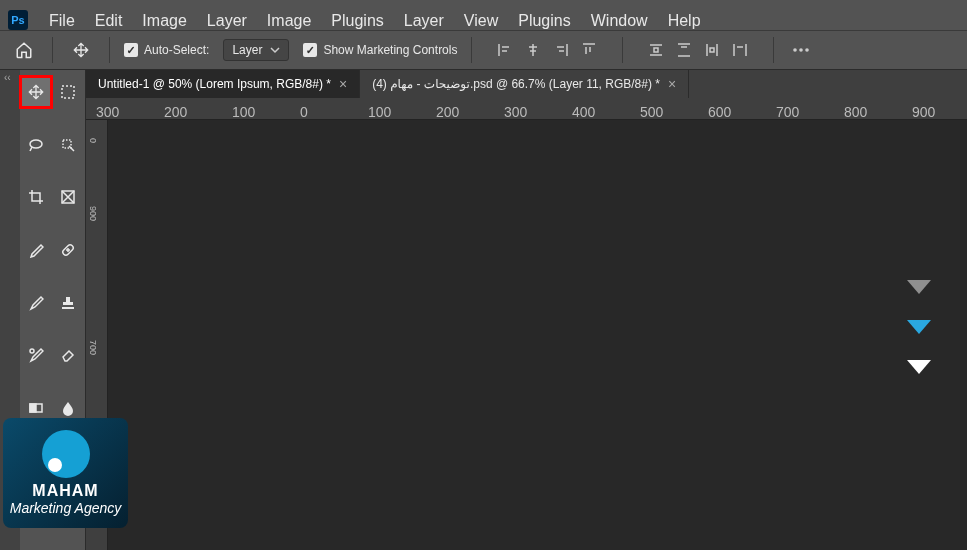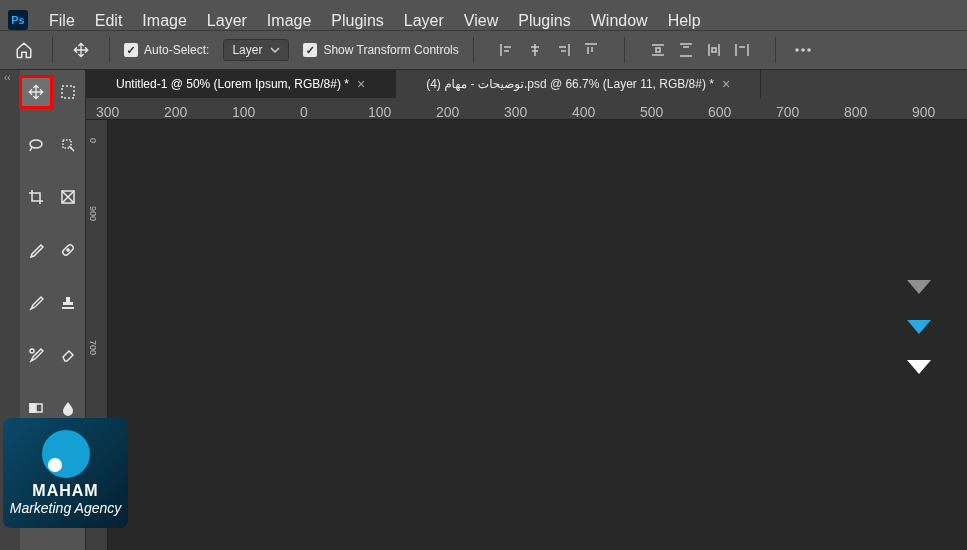--- a/index.html
+++ b/index.html
@@ -20,21 +20,21 @@
 
 .workspace { display:flex; height: calc(550px - 70px); }
 .left-sidebar { width:20px; background:#424242; position:relative;}
 .left-sidebar .collapse { position:absolute;top:2px;left:4px;font-size:10px;color:#aaa;}
 .toolbox { width:66px; background:#535353; display:flex; flex-wrap:wrap; padding-top:6px; border-right:1px solid #2b2b2b; position:relative;}
 .tbtn { width:32px;height:32px;display:flex;align-items:center;justify-content:center;position:relative;}
 .tbtn.hl { outline:3px solid #ff0000; outline-offset:-2px; background:#707070;}
 
 .doc-area { flex:1; display:flex; flex-direction:column; background:#282828; }
 .tabs { height:28px; background:#3f3f3f; display:flex; align-items:stretch; }
-.tab { padding:0 30px; display:flex; align-items:center; gap:8px; font-size:12px; border-right:1px solid #2b2b2b;}
+.tab { padding:0 12px; display:flex; align-items:center; gap:8px; font-size:12px; border-right:1px solid #2b2b2b;}
 .tab.active { background:#282828; color:#fff;}
 .tab .close { font-size:14px; color:#aaa;}
 .ruler-h { height:22px; background:#3f3f3f; border-bottom:1px solid #222; display:flex; font-size:14px; color:#bbb; position:relative; overflow:hidden;}
 .ruler-h .tick { position:absolute; top:6px; }
 .canvas-wrap { flex:1; display:flex; }
 .ruler-v { width:22px; background:#3f3f3f; border-right:1px solid #222; position:relative; font-size:9px; color:#bbb;}
 .ruler-v .tick { position:absolute; left:2px; writing-mode:vertical-rl; }
 .canvas { flex:1; background:#282828; position:relative;}
 
 .ov-logo { position:absolute; left:3px; bottom:22px; width:125px; height:110px; background:linear-gradient(135deg,#0a4a6a,#052030); border-radius:8px; display:flex; flex-direction:column; align-items:center; justify-content:center; color:#fff; z-index:100;}
@@ -87,21 +87,21 @@
     <span>Auto-Select:</span>
   </div>
   <div class="dd">
     <span>Layer</span>
     <svg width="10" height="10" viewBox="0 0 10 10">
         <path d="M1 3l4 4 4-4" stroke="#ccc" fill="none" stroke-width="1.5"></path>
       </svg>
   </div>
   <div class="chk">
     <div class="chk-box">✓</div>
-    <span>Show Transform Controls</span>
+    <span>Show Marketing Controls</span>
   </div>
   <div class="sep"></div>
   <div class="align-grp">
     <div class="align-btn">
         <svg width="16" height="16" viewBox="0 0 16 16" stroke="#ccc" stroke-width="1.5">
           <path d="M2 2v12M5 5h7M5 9h5"></path>
         </svg>
       </div>
     <div class="align-btn">
         <svg width="16" height="16" viewBox="0 0 16 16" stroke="#ccc" stroke-width="1.5">

